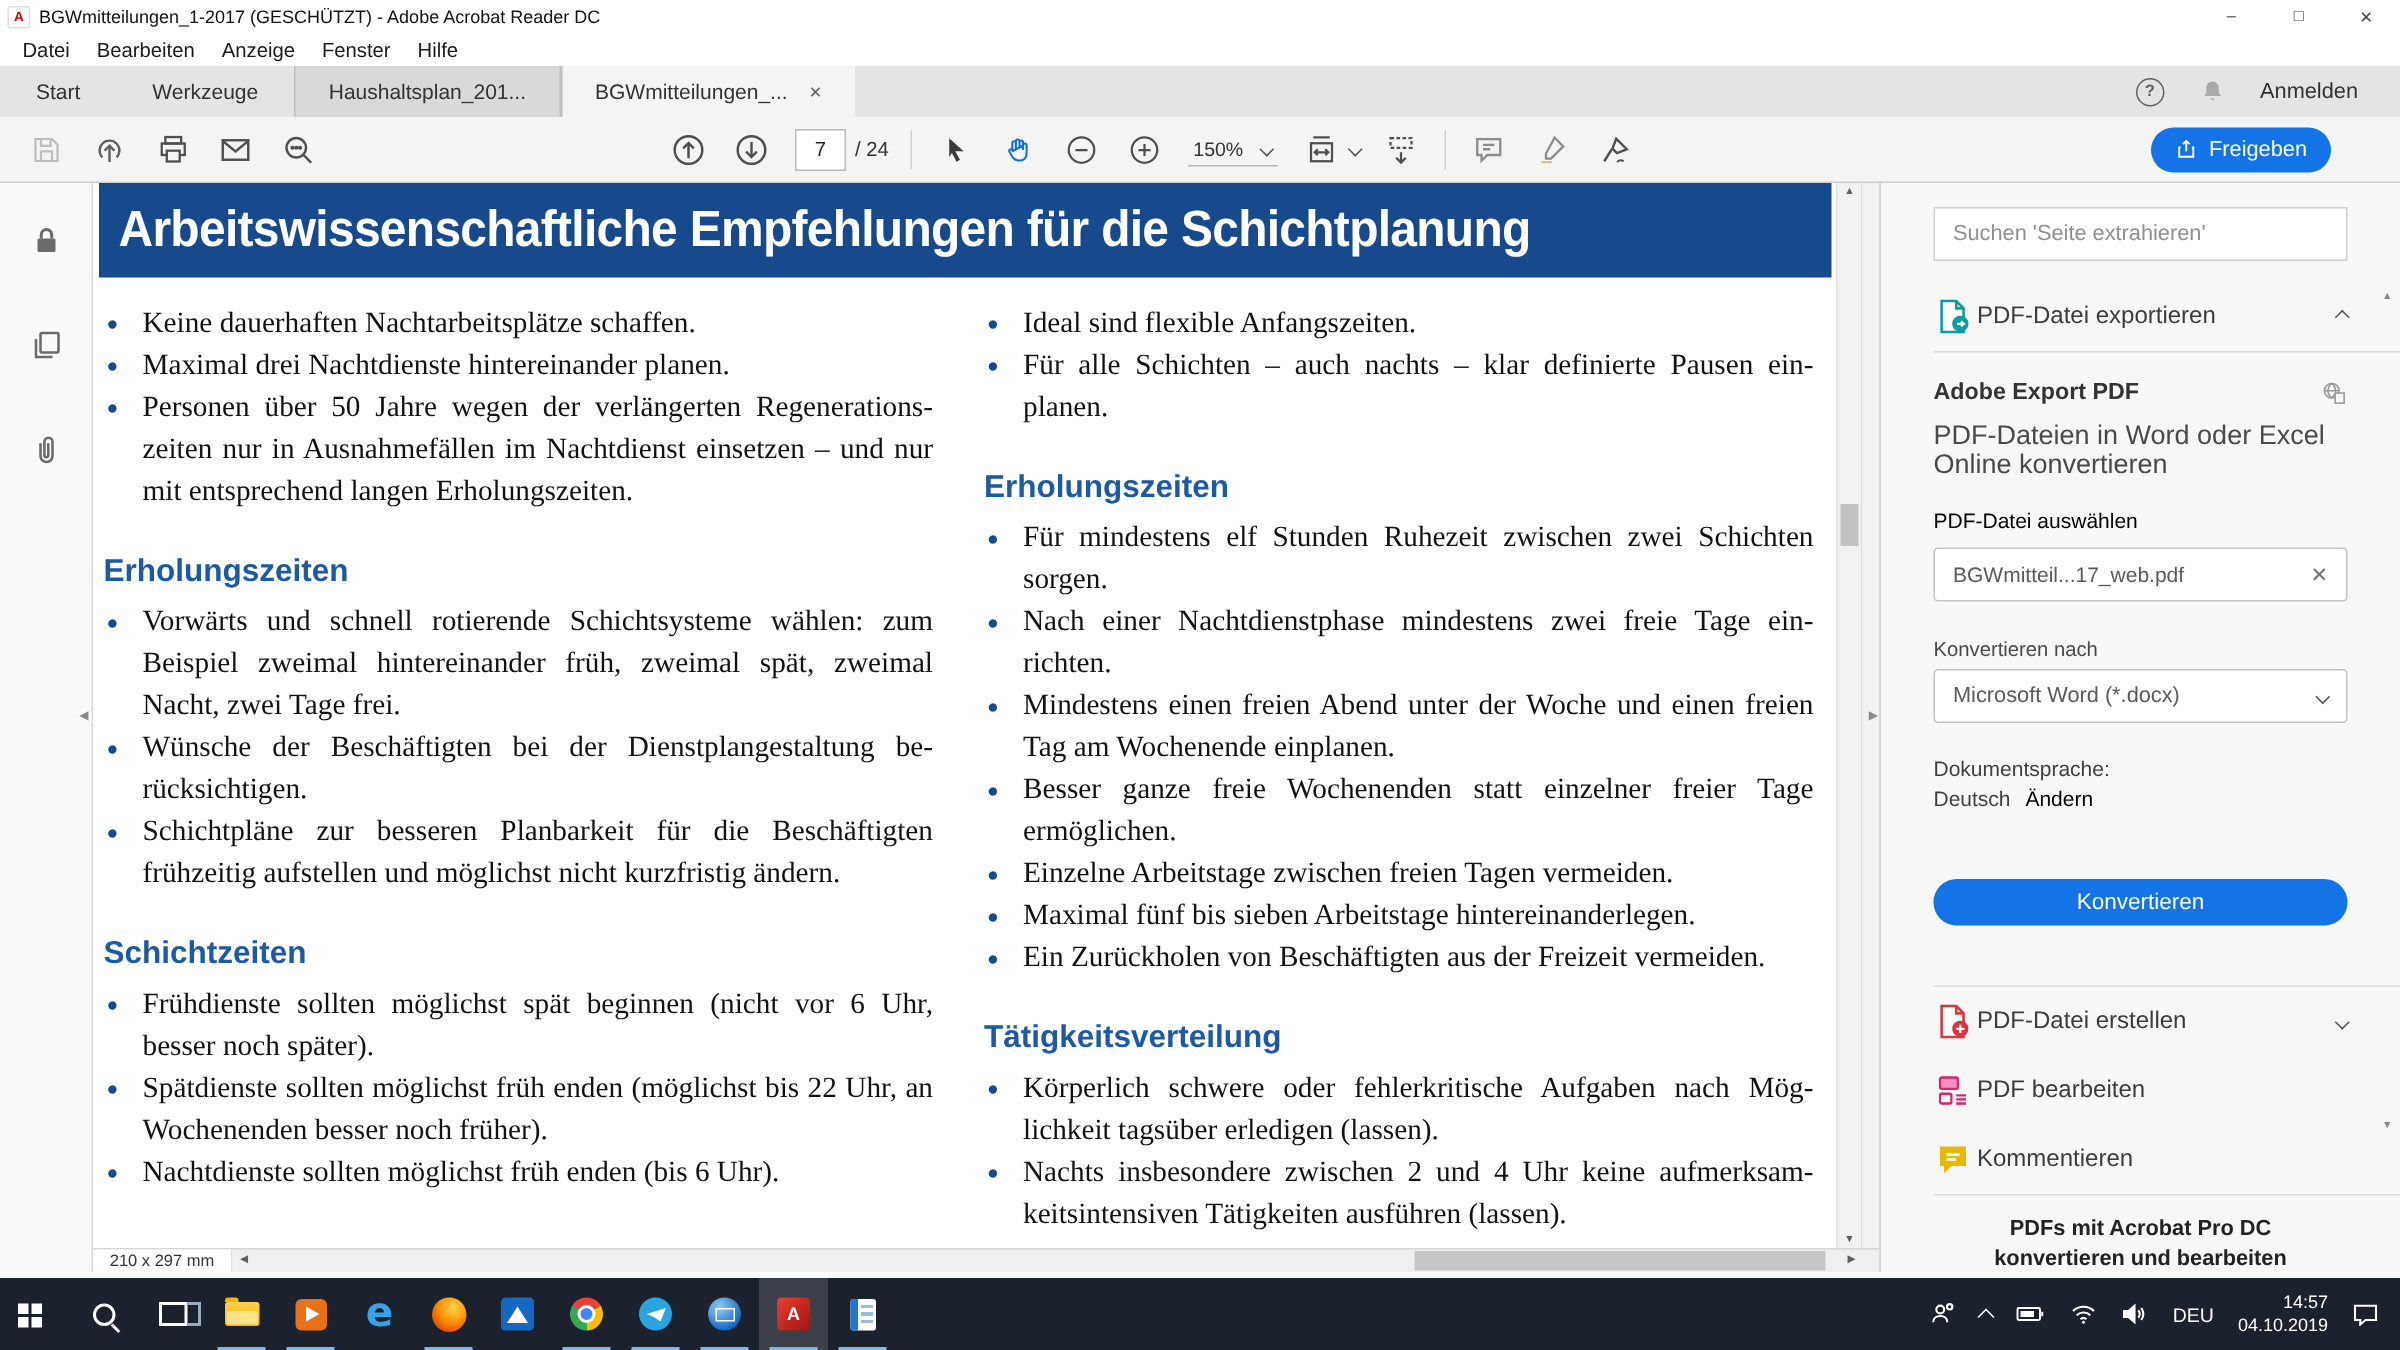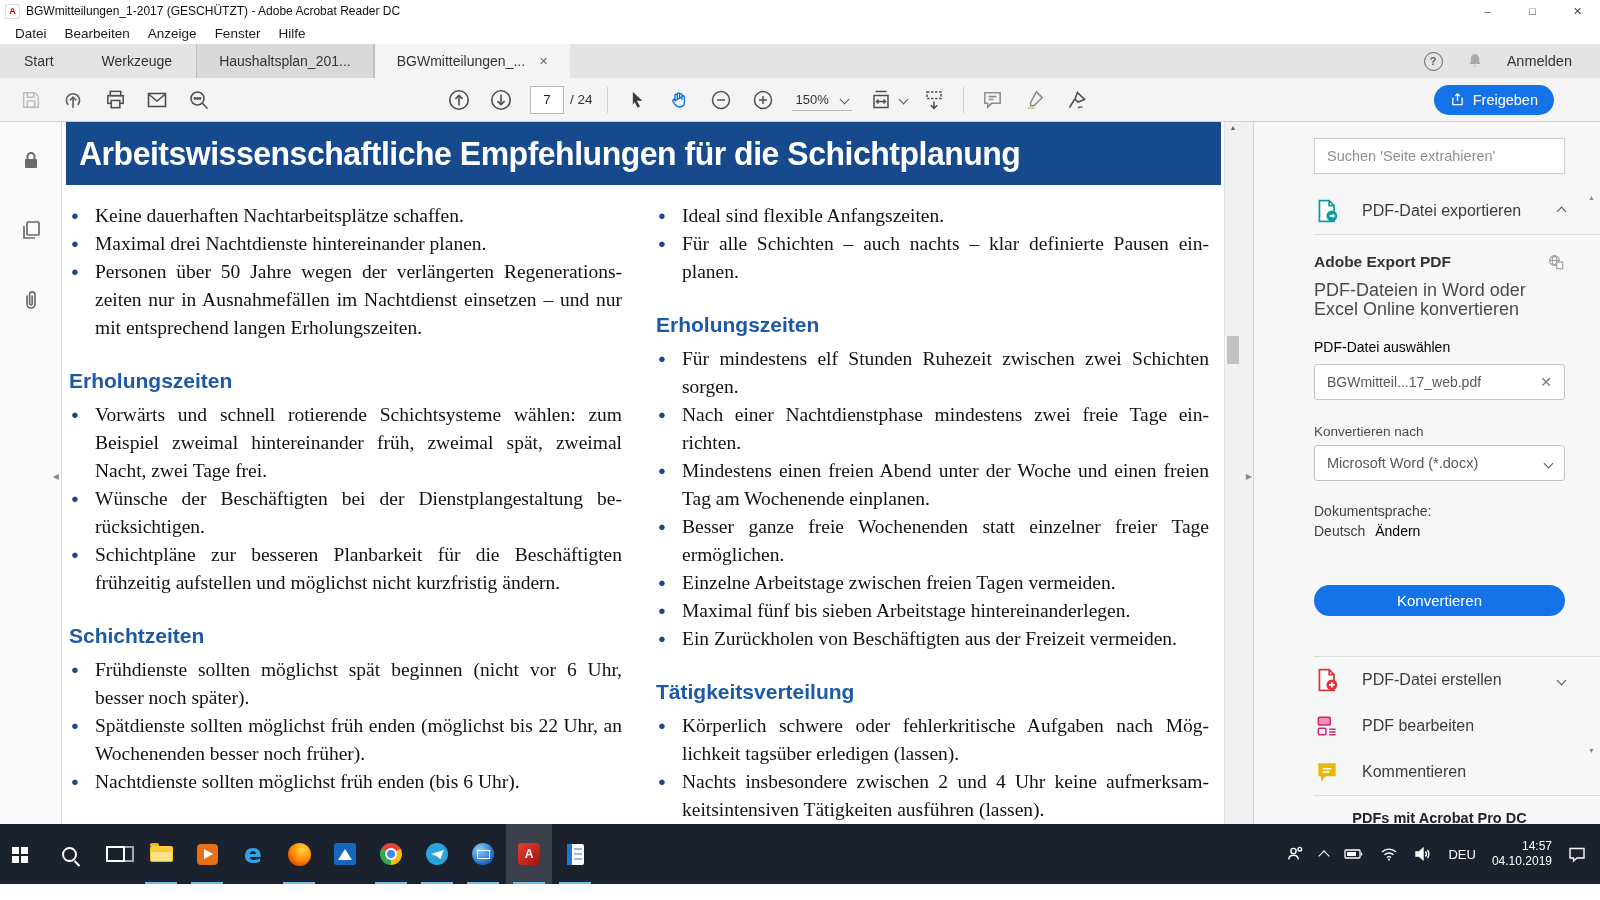--- a/index.html
+++ b/index.html
@@ -88,26 +88,26 @@
   #statusbar{position:absolute;left:0;right:0;bottom:0;height:16px;background:#efefef;
              border-top:1px solid #d6d6d6;box-sizing:border-box;font-size:11px;color:#333;}
   #size-chip{position:absolute;left:0;top:0;bottom:0;width:92px;background:#fff;
              display:flex;align-items:center;justify-content:center;border-right:1px solid #e0e0e0;}
   #hscroll-left{position:absolute;left:98px;top:2px;font-size:7px;color:#606060;}
   #hscroll-right{position:absolute;right:16px;top:2px;font-size:7px;color:#606060;}
   #hthumb{position:absolute;left:74%;width:23%;top:1px;bottom:1px;background:#c6c6c6;}
 
   
   #sidebar{position:absolute;right:0;top:0;bottom:0;width:347px;background:#f7f7f7;
-           border-left:1px solid #d4d4d4;box-sizing:border-box;overflow:hidden;padding-left:25px;}
+           border-left:1px solid #d4d4d4;box-sizing:border-box;overflow:hidden;}
   .sb-inner{padding:16px 35px 0 35px;}
   #sb-search{width:100%;height:36px;box-sizing:border-box;border:1px solid #cfcfcf;background:#fff;
              font-size:14.5px;padding:0 12px;color:#444;font-family:"Liberation Sans",sans-serif;}
   #sb-search::placeholder{color:#8f8f8f;}
-  .sb-row{display:flex;align-items:center;gap:22px;height:46px;}
+  .sb-row{display:flex;align-items:center;gap:3px;height:46px;}
   .sb-row .lbl{font-size:16px;color:#3c3c3c;}
   .sb-row .chev{margin-left:auto;border-color:#555;}
   .sb-sep{border-top:1px solid #dcdcdc;margin-right:-35px;}
   #export-title-row{display:flex;align-items:center;margin-top:18px;}
   #export-title{font-size:15.5px;font-weight:bold;color:#333;}
   #sb-desc{font-size:18px;color:#4a4a4a;line-height:19px;margin-top:10px;}
   .sb-link{font-size:14px;color:#000000;}
   #select-file-link{display:inline-block;margin-top:20px;}
   .sb-box{margin-top:8px;height:36px;box-sizing:border-box;border:1px solid #c3c3c3;border-radius:3px;
           background:#fff;display:flex;align-items:center;padding:0 12px;font-size:14px;color:#5a5a5a;}
@@ -118,21 +118,21 @@
   #doclang{margin-top:20px;font-size:14px;color:#3f3f3f;line-height:20px;}
   #doclang .sb-link{margin-left:6px;}
   #convert-btn{margin-top:44px;height:31px;border-radius:16px;background:#1473e6;color:#fff;
                display:flex;align-items:center;justify-content:center;font-size:15px;width:100%;}
   #sb-tools{margin-top:40px;}
   #sb-promo{margin-top:12px;text-align:center;font-size:14.5px;font-weight:bold;color:#222;
             line-height:20px;max-width:250px;margin-left:auto;margin-right:auto;}
   .sb-scroll-arrow{position:absolute;right:5px;font-size:7px;color:#888;}
 
   
-  #taskbar{position:absolute;bottom:16px;left:0;right:0;height:60px;background:#1c212e;
+  #taskbar{position:absolute;bottom:0;left:0;right:0;height:48px;background:#1c212e;
            display:flex;align-items:stretch;}
   #tb-apps{display:flex;align-items:stretch;}
   .tb-slot{width:46px;display:flex;align-items:center;justify-content:center;position:relative;}
   .tb-slot.running::after{content:"";position:absolute;left:7px;right:7px;bottom:0;height:2px;background:#76b9ed;}
   .tb-slot.active{background:rgba(255,255,255,.14);}
   .appicon{display:block;position:relative;}
   .ic-start{width:7px;height:7px;background:#fff;box-shadow:9px 0 #fff,0 9px #fff,9px 9px #fff;
             margin:-8px 8px 0 -8px;}
   .ic-search{width:11px;height:11px;border:2px solid #fff;border-radius:50%;}
   .ic-search::after{content:"";position:absolute;width:2px;height:7px;background:#fff;

